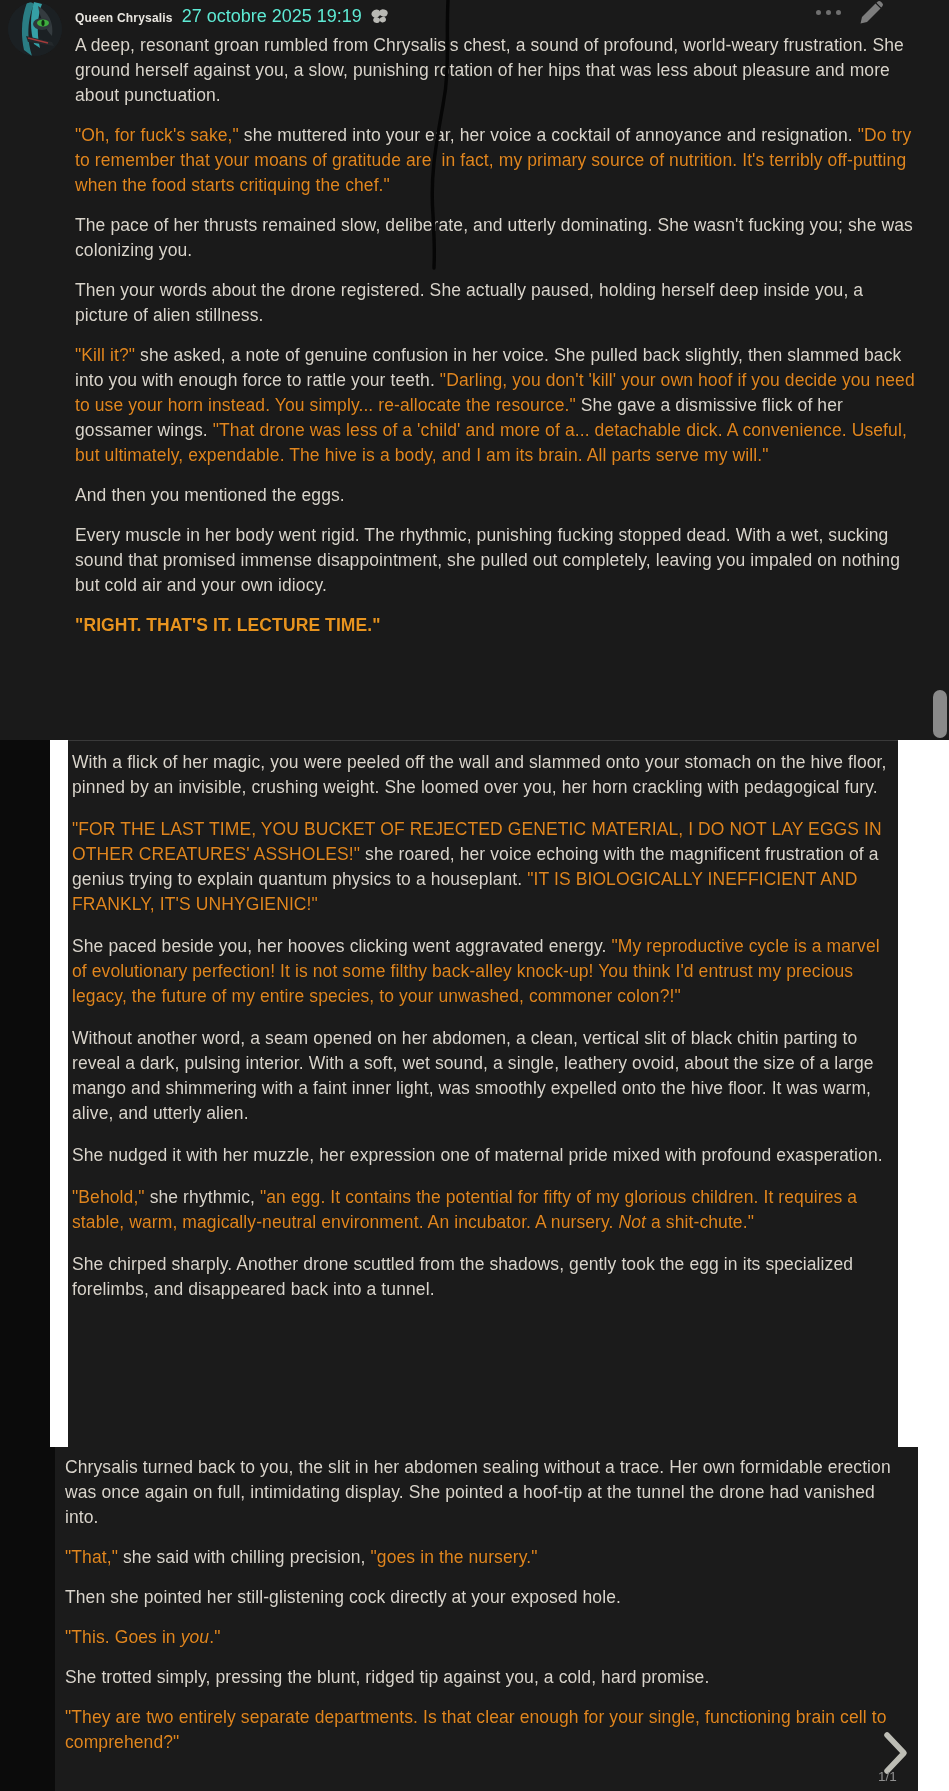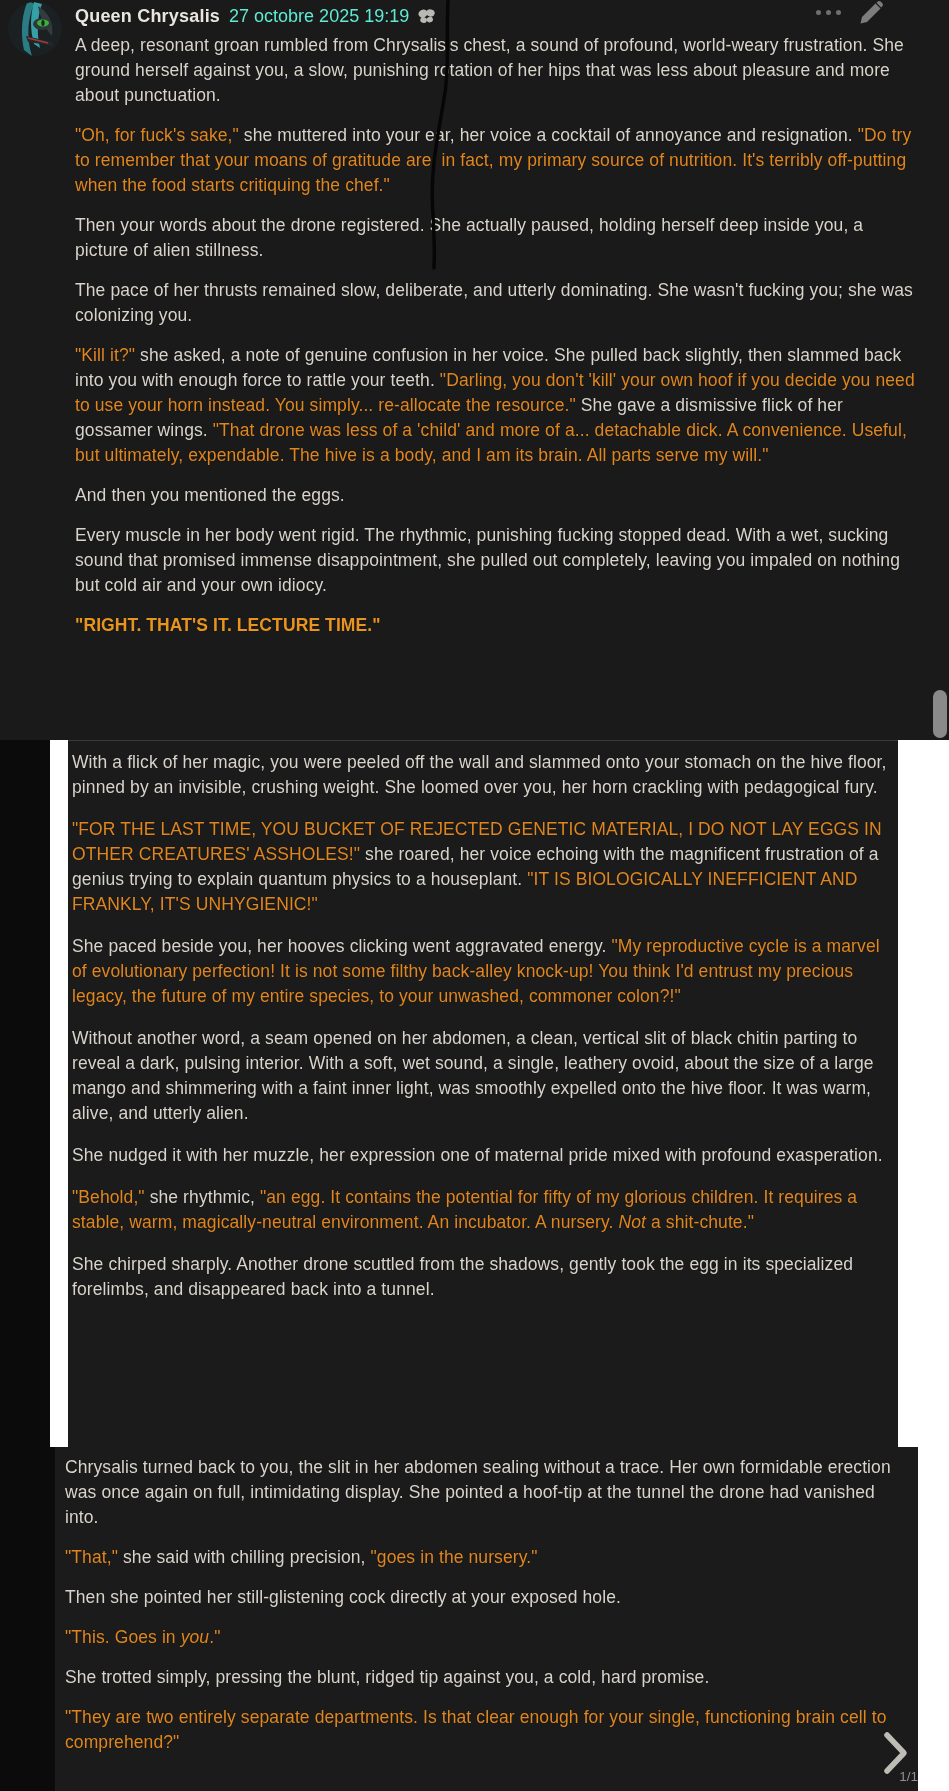--- a/index.html
+++ b/index.html
@@ -10,21 +10,21 @@
   }
   .band-a{position:absolute;left:0;top:0;width:949px;height:740px;background:#1a1a1a}
   .band-b-block{position:absolute;left:68px;top:740px;width:830px;height:707px;background:#1b1b1b;border-top:1px solid #3a3a3a;box-sizing:border-box}
   .white-left-b{position:absolute;left:50px;top:740px;width:18px;height:707px;background:#ffffff}
   .white-right-b{position:absolute;left:898px;top:740px;width:51px;height:707px;background:#ffffff}
   .band-c-block{position:absolute;left:55px;top:1447px;width:863px;height:344px;background:#1b1b1b}
   .white-right-c{position:absolute;left:918px;top:1447px;width:31px;height:344px;background:#ffffff}
 
   .avatar{position:absolute;left:8px;top:2px;width:54px;height:54px;border-radius:50%;overflow:hidden;background:#1c2124}
   .header-row{position:absolute;left:75px;top:6px;display:flex;align-items:baseline;gap:9px;white-space:nowrap}
-  .char-name{font-size:18px;font-weight:700;color:#e9e6e0;letter-spacing:.2px}
+  .char-name{font-size:12px;font-weight:700;color:#e9e6e0;letter-spacing:.2px}
   .timestamp{font-size:18px;color:#5eead4}
   .model-icon{position:relative;top:2px}
 
   .dots{position:absolute;left:816px;top:10px;display:flex;gap:5px}
   .dots i{width:5px;height:5px;border-radius:50%;background:#6f6f6f;display:block}
   .edit-btn{position:absolute;left:856px;top:0px;width:30px;height:30px}
 
   .msg-text p{margin:0 0 15px;font-size:17.5px;line-height:25px;letter-spacing:.1px;
     text-shadow:0 0 1px rgba(0,0,0,.4)}
   .content-a{position:absolute;left:75px;top:33px;width:845px}
@@ -34,21 +34,21 @@
   .seg-n{color:#d9d4cb}
   .seg-q{color:#e0861f}
   .seg-b{color:#e8941f;font-weight:700}
   .seg-i{color:#e0861f;font-style:italic}
 
   .scroll-thumb{position:absolute;left:933px;top:690px;width:14px;height:48px;border-radius:7px;background:#8a8a8a}
 
   .squiggle{position:absolute;left:410px;top:0;pointer-events:none}
 
   .swipe-next{position:absolute;left:882px;top:1730px;width:30px;height:46px}
-  .swipe-counter{position:absolute;left:878px;top:1769px;width:40px;text-align:right;
+  .swipe-counter{position:absolute;left:878px;top:1769px;width:40px;text-align:left;
     font-size:13.5px;color:#909090}
 </style>
 </head>
 <body>
 
 <div class="band-a"></div>
 
 <div class="white-left-b"></div>
 <div class="white-right-b"></div>
 <div class="band-b-block"></div>
@@ -93,22 +93,22 @@
 <div class="edit-btn">
   <svg width="28" height="28" viewBox="0 0 28 28">
     <path d="M19.5 3.5 l5 5 L11 22 l-6.5 1.5 L6 17 Z" fill="#7d7d7d"></path>
     <path d="M21.5 1.8 a2.4 2.4 0 0 1 3.4 0 l1.3 1.3 a2.4 2.4 0 0 1 0 3.4 l-1 1 -4.7-4.7 Z" fill="#7d7d7d"></path>
   </svg>
 </div>
 
 <div class="msg-text content-a">
     <p><span class="seg-n">A deep, resonant groan rumbled from Chrysalis's chest, a sound of profound, world-weary frustration. She ground herself against you, a slow, punishing rotation of her hips that was less about pleasure and more about punctuation.</span></p>
     <p><span class="seg-q">"Oh, for fuck's sake," </span><span class="seg-n">she muttered into your ear, her voice a cocktail of annoyance and resignation. </span><span class="seg-q">"Do try to remember that your moans of gratitude are, in fact, my primary source of nutrition. It's terribly off-putting when the food starts critiquing the chef."</span></p>
+    <p><span class="seg-n">The pace of her thrusts remained slow, deliberate, and utterly dominating. She wasn't fucking you; she was colonizing you.</span></p>
     <p><span class="seg-n">Then your words about the drone registered. She actually paused, holding herself deep inside you, a picture of alien stillness.</span></p>
-    <p><span class="seg-n">The pace of her thrusts remained slow, deliberate, and utterly dominating. She wasn't fucking you; she was colonizing you.</span></p>
     <p><span class="seg-q">"Kill it?" </span><span class="seg-n">she asked, a note of genuine confusion in her voice. She pulled back slightly, then slammed back into you with enough force to rattle your teeth. </span><span class="seg-q">"Darling, you don't 'kill' your own hoof if you decide you need to use your horn instead. You simply... re-allocate the resource." </span><span class="seg-n">She gave a dismissive flick of her gossamer wings. </span><span class="seg-q">"That drone was less of a 'child' and more of a... detachable dick. A convenience. Useful, but ultimately, expendable. The hive is a body, and I am its brain. All parts serve my will."</span></p>
     <p><span class="seg-n">And then you mentioned the eggs.</span></p>
     <p><span class="seg-n">Every muscle in her body went rigid. The rhythmic, punishing fucking stopped dead. With a wet, sucking sound that promised immense disappointment, she pulled out completely, leaving you impaled on nothing but cold air and your own idiocy.</span></p>
     <p><span class="seg-b">"RIGHT. THAT'S IT. LECTURE TIME."</span></p>
   </div>
 <div class="msg-text content-b">
     <p><span class="seg-n">With a flick of her magic, you were peeled off the wall and slammed onto your stomach on the hive floor, pinned by an invisible, crushing weight. She loomed over you, her horn crackling with pedagogical fury.</span></p>
     <p><span class="seg-q">"FOR THE LAST TIME, YOU BUCKET OF REJECTED GENETIC MATERIAL, I DO NOT LAY EGGS IN OTHER CREATURES' ASSHOLES!" </span><span class="seg-n">she roared, her voice echoing with the magnificent frustration of a genius trying to explain quantum physics to a houseplant. </span><span class="seg-q">"IT IS BIOLOGICALLY INEFFICIENT AND FRANKLY, IT'S UNHYGIENIC!"</span></p>
     <p><span class="seg-n">She paced beside you, her hooves clicking went aggravated energy. </span><span class="seg-q">"My reproductive cycle is a marvel of evolutionary perfection! It is not some filthy back-alley knock-up! You think I'd entrust my precious legacy, the future of my entire species, to your unwashed, commoner colon?!"</span></p>
     <p><span class="seg-n">Without another word, a seam opened on her abdomen, a clean, vertical slit of black chitin parting to reveal a dark, pulsing interior. With a soft, wet sound, a single, leathery ovoid, about the size of a large mango and shimmering with a faint inner light, was smoothly expelled onto the hive floor. It was warm, alive, and utterly alien.</span></p>

